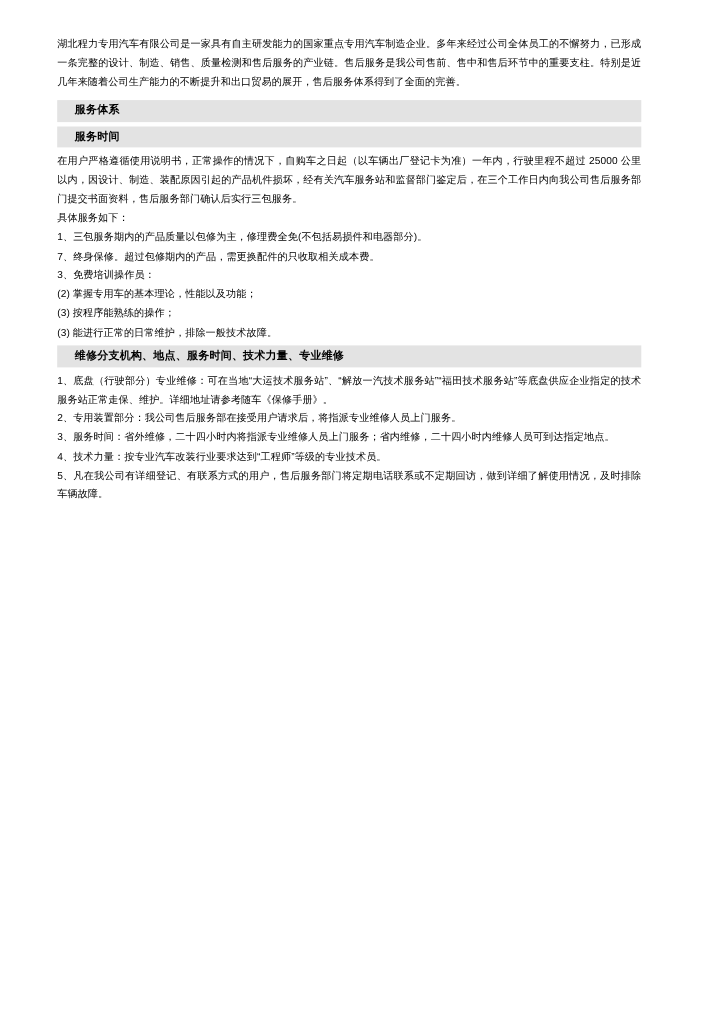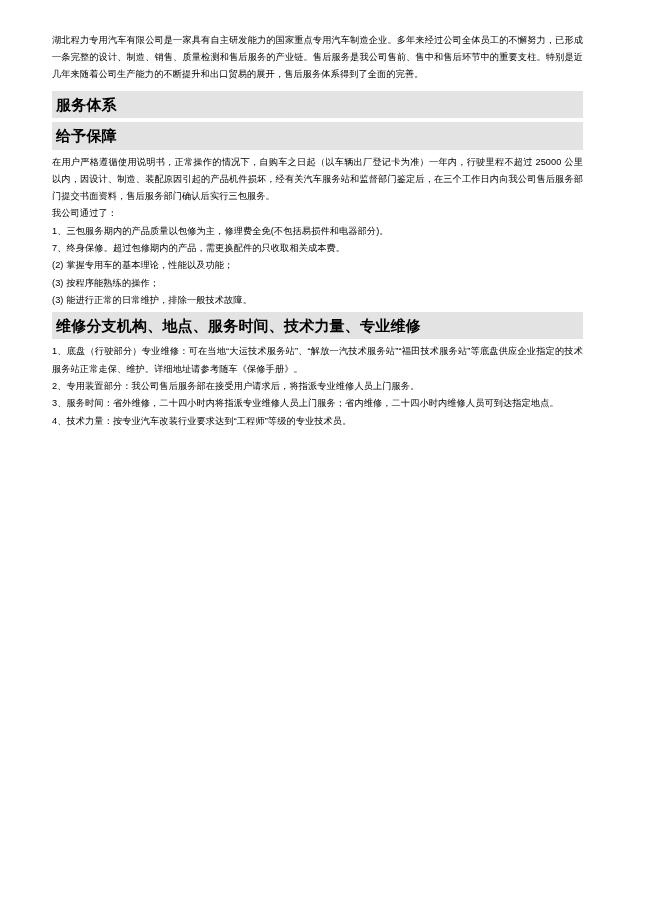--- a/index.html
+++ b/index.html
@@ -24,24 +24,24 @@
   .intro {
     font-size: 9.2px;
     line-height: 1.85;
     text-align: justify;
     text-justify: inter-ideograph;
     margin: 0 0 8px 0;
     letter-spacing: 0.1px;
   }
   .section-head {
     background: #e3e3e3;
-    font-size: 15px;
+    font-size: 10px;
     font-weight: bold;
     line-height: 1.55;
-    padding: 2px 4px 2px 4px;
+    padding: 2px 4px 2px 16px;
     margin: 3px 0 4px 0;
     letter-spacing: 0.2px;
   }
   .para {
     font-size: 9.2px;
     line-height: 1.9;
     text-align: justify;
     text-justify: inter-ideograph;
     margin: 0;
     letter-spacing: 0.1px;
@@ -58,32 +58,34 @@
 </style>
 </head>
 <body>
 
 <div class="page">
 
   <p class="intro">湖北程力专用汽车有限公司是一家具有自主研发能力的国家重点专用汽车制造企业。多年来经过公司全体员工的不懈努力，已形成一条完整的设计、制造、销售、质量检测和售后服务的产业链。售后服务是我公司售前、售中和售后环节中的重要支柱。特别是近几年来随着公司生产能力的不断提升和出口贸易的展开，售后服务体系得到了全面的完善。</p>
 
   <div class="section-head">服务体系</div>
 
-  <div class="section-head">给予保障</div>
+  <div class="section-head">服务时间</div>
   <div class="block tight">
     <p class="para">在用户严格遵循使用说明书，正常操作的情况下，自购车之日起（以车辆出厂登记卡为准）一年内，行驶里程不超过 25000 公里以内，因设计、制造、装配原因引起的产品机件损坏，经有关汽车服务站和监督部门鉴定后，在三个工作日内向我公司售后服务部门提交书面资料，售后服务部门确认后实行三包服务。</p>
-    <p class="para">我公司通过了：</p>
+    <p class="para">具体服务如下：</p>
     <p class="para">1、三包服务期内的产品质量以包修为主，修理费全免(不包括易损件和电器部分)。</p>
     <p class="para">7、终身保修。超过包修期内的产品，需更换配件的只收取相关成本费。</p>
+    <p class="para">3、免费培训操作员：</p>
     <p class="para">(2) 掌握专用车的基本理论，性能以及功能；</p>
     <p class="para">(3) 按程序能熟练的操作；</p>
     <p class="para">(3) 能进行正常的日常维护，排除一般技术故障。</p>
   </div>
 
   <div class="section-head">维修分支机构、地点、服务时间、技术力量、专业维修</div>
   <div class="block tight">
     <p class="para">1、底盘（行驶部分）专业维修：可在当地“大运技术服务站”、“解放一汽技术服务站”“福田技术服务站”等底盘供应企业指定的技术服务站正常走保、维护。详细地址请参考随车《保修手册》。</p>
     <p class="para">2、专用装置部分：我公司售后服务部在接受用户请求后，将指派专业维修人员上门服务。</p>
     <p class="para">3、服务时间：省外维修，二十四小时内将指派专业维修人员上门服务；省内维修，二十四小时内维修人员可到达指定地点。</p>
     <p class="para">4、技术力量：按专业汽车改装行业要求达到“工程师”等级的专业技术员。</p>
+    <p class="para">5、凡在我公司有详细登记、有联系方式的用户，售后服务部门将定期电话联系或不定期回访，做到详细了解使用情况，及时排除车辆故障。</p>
   </div>
 
 </div>
 
 </body></html>

